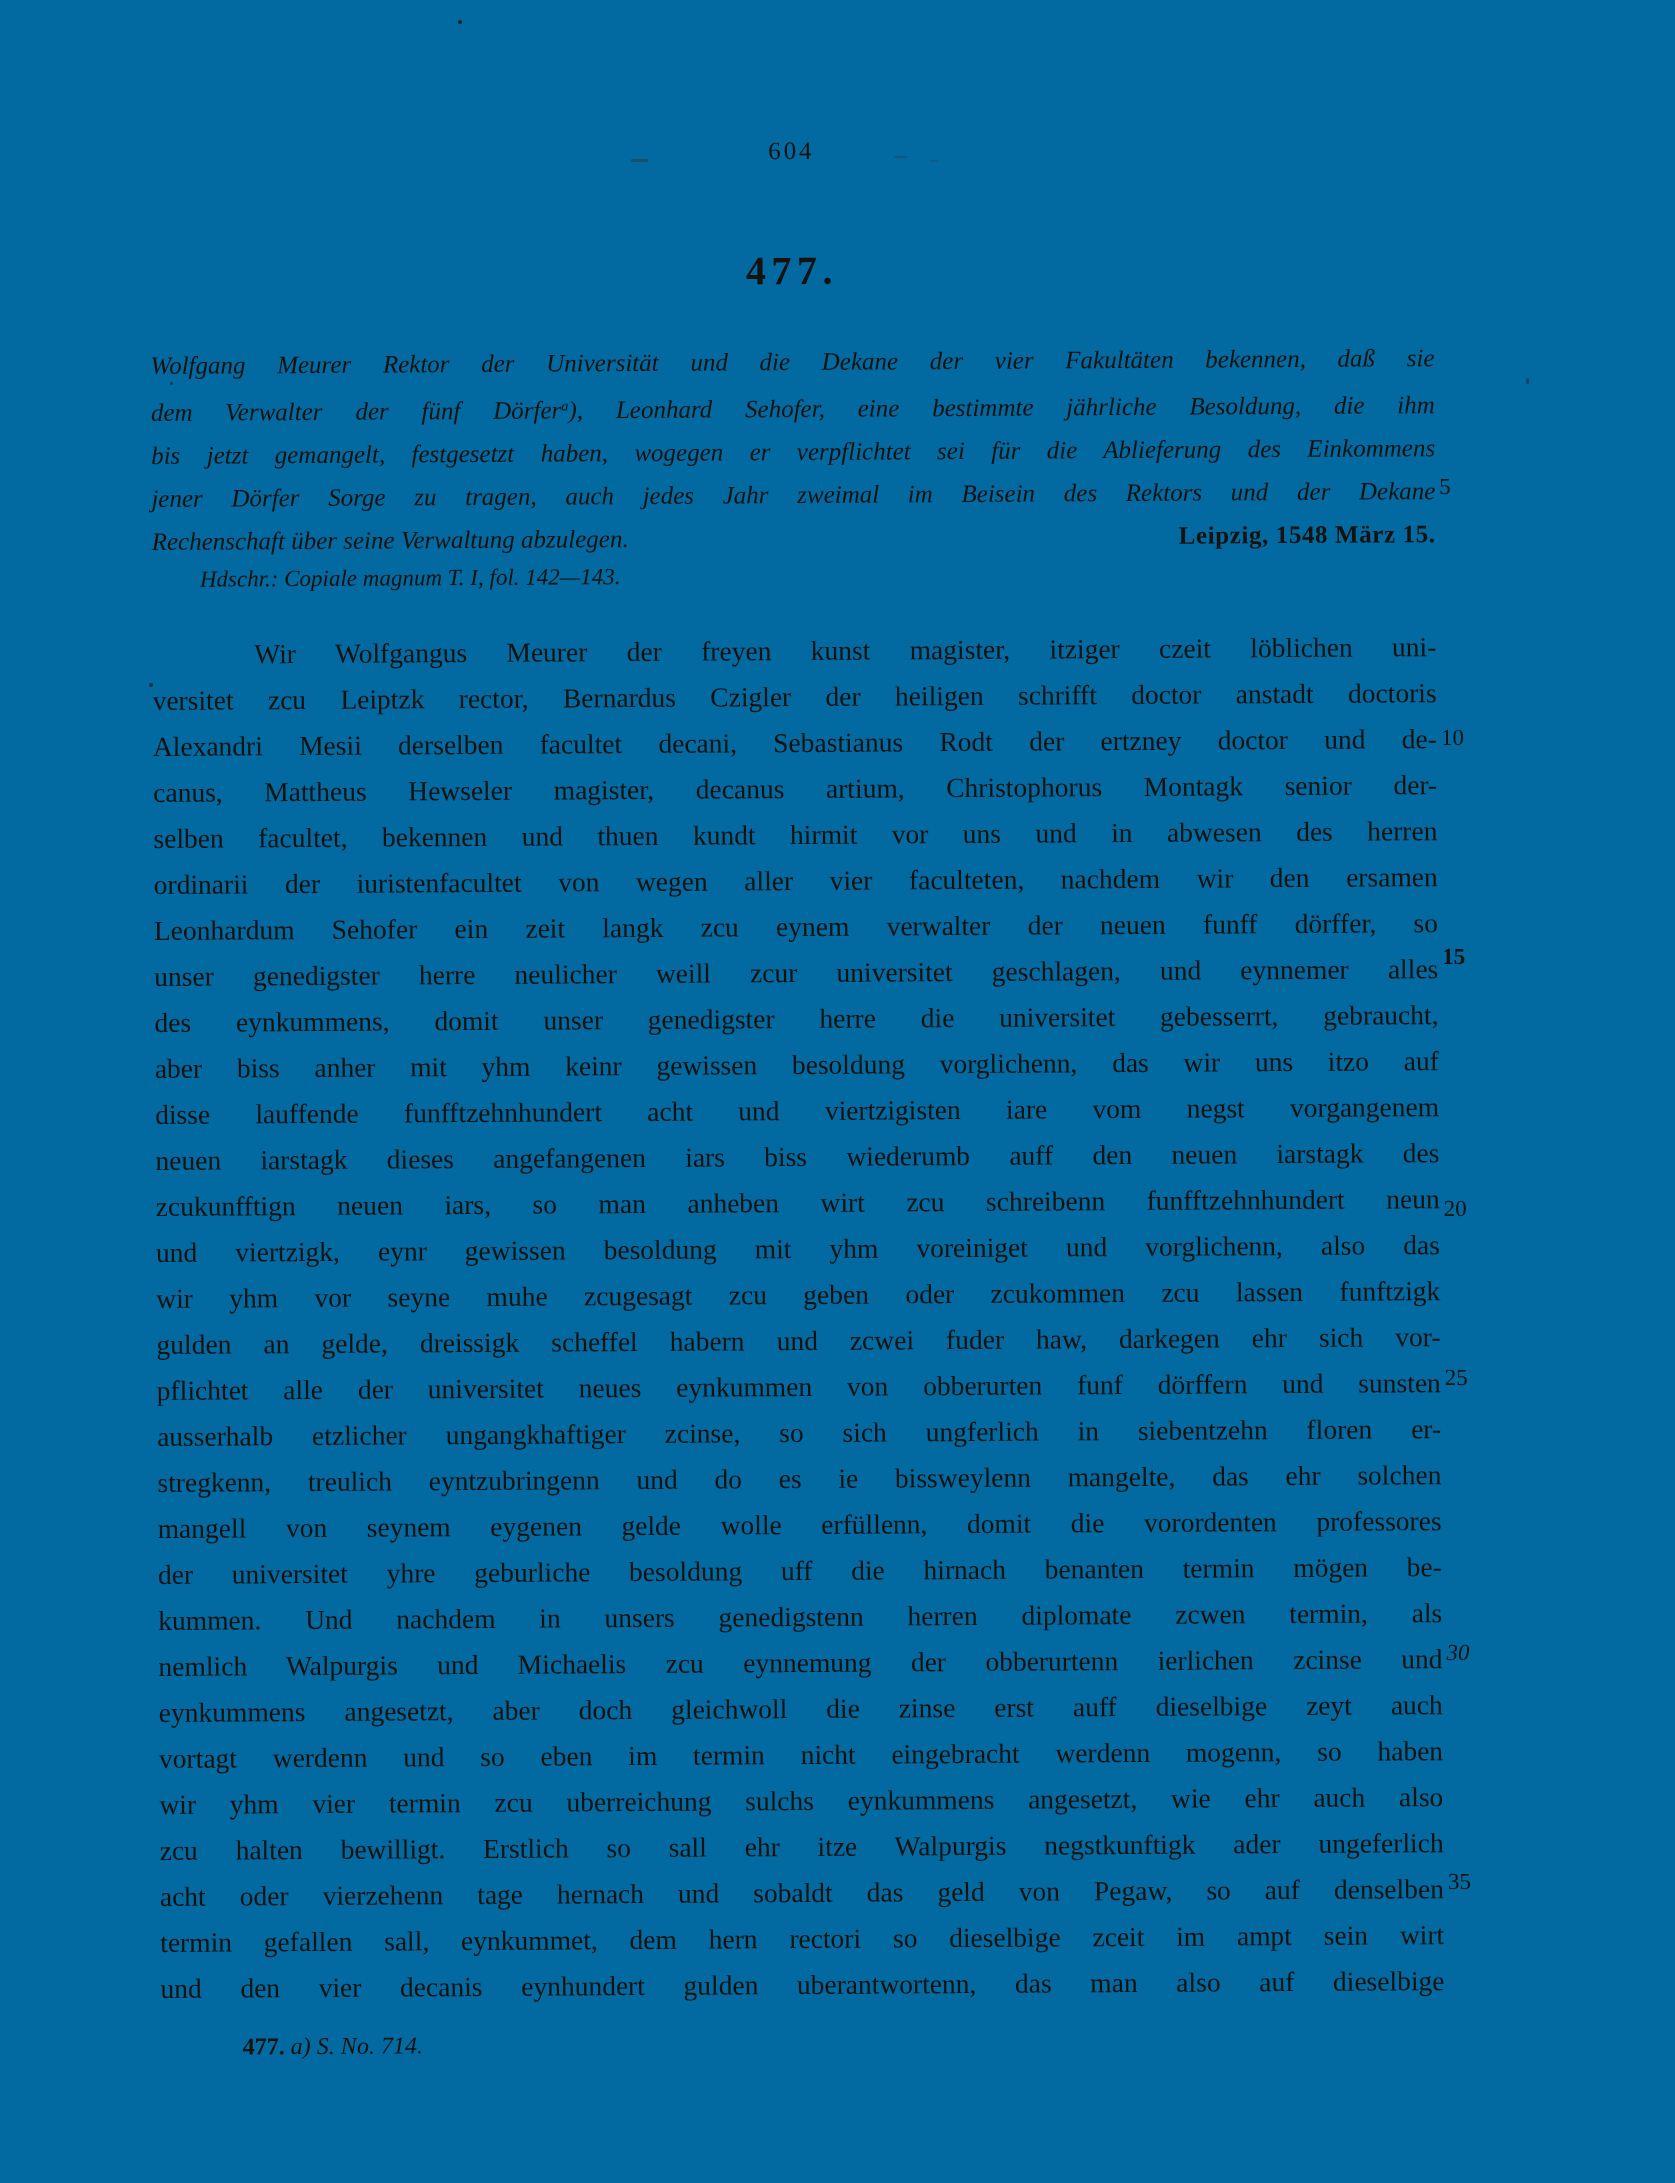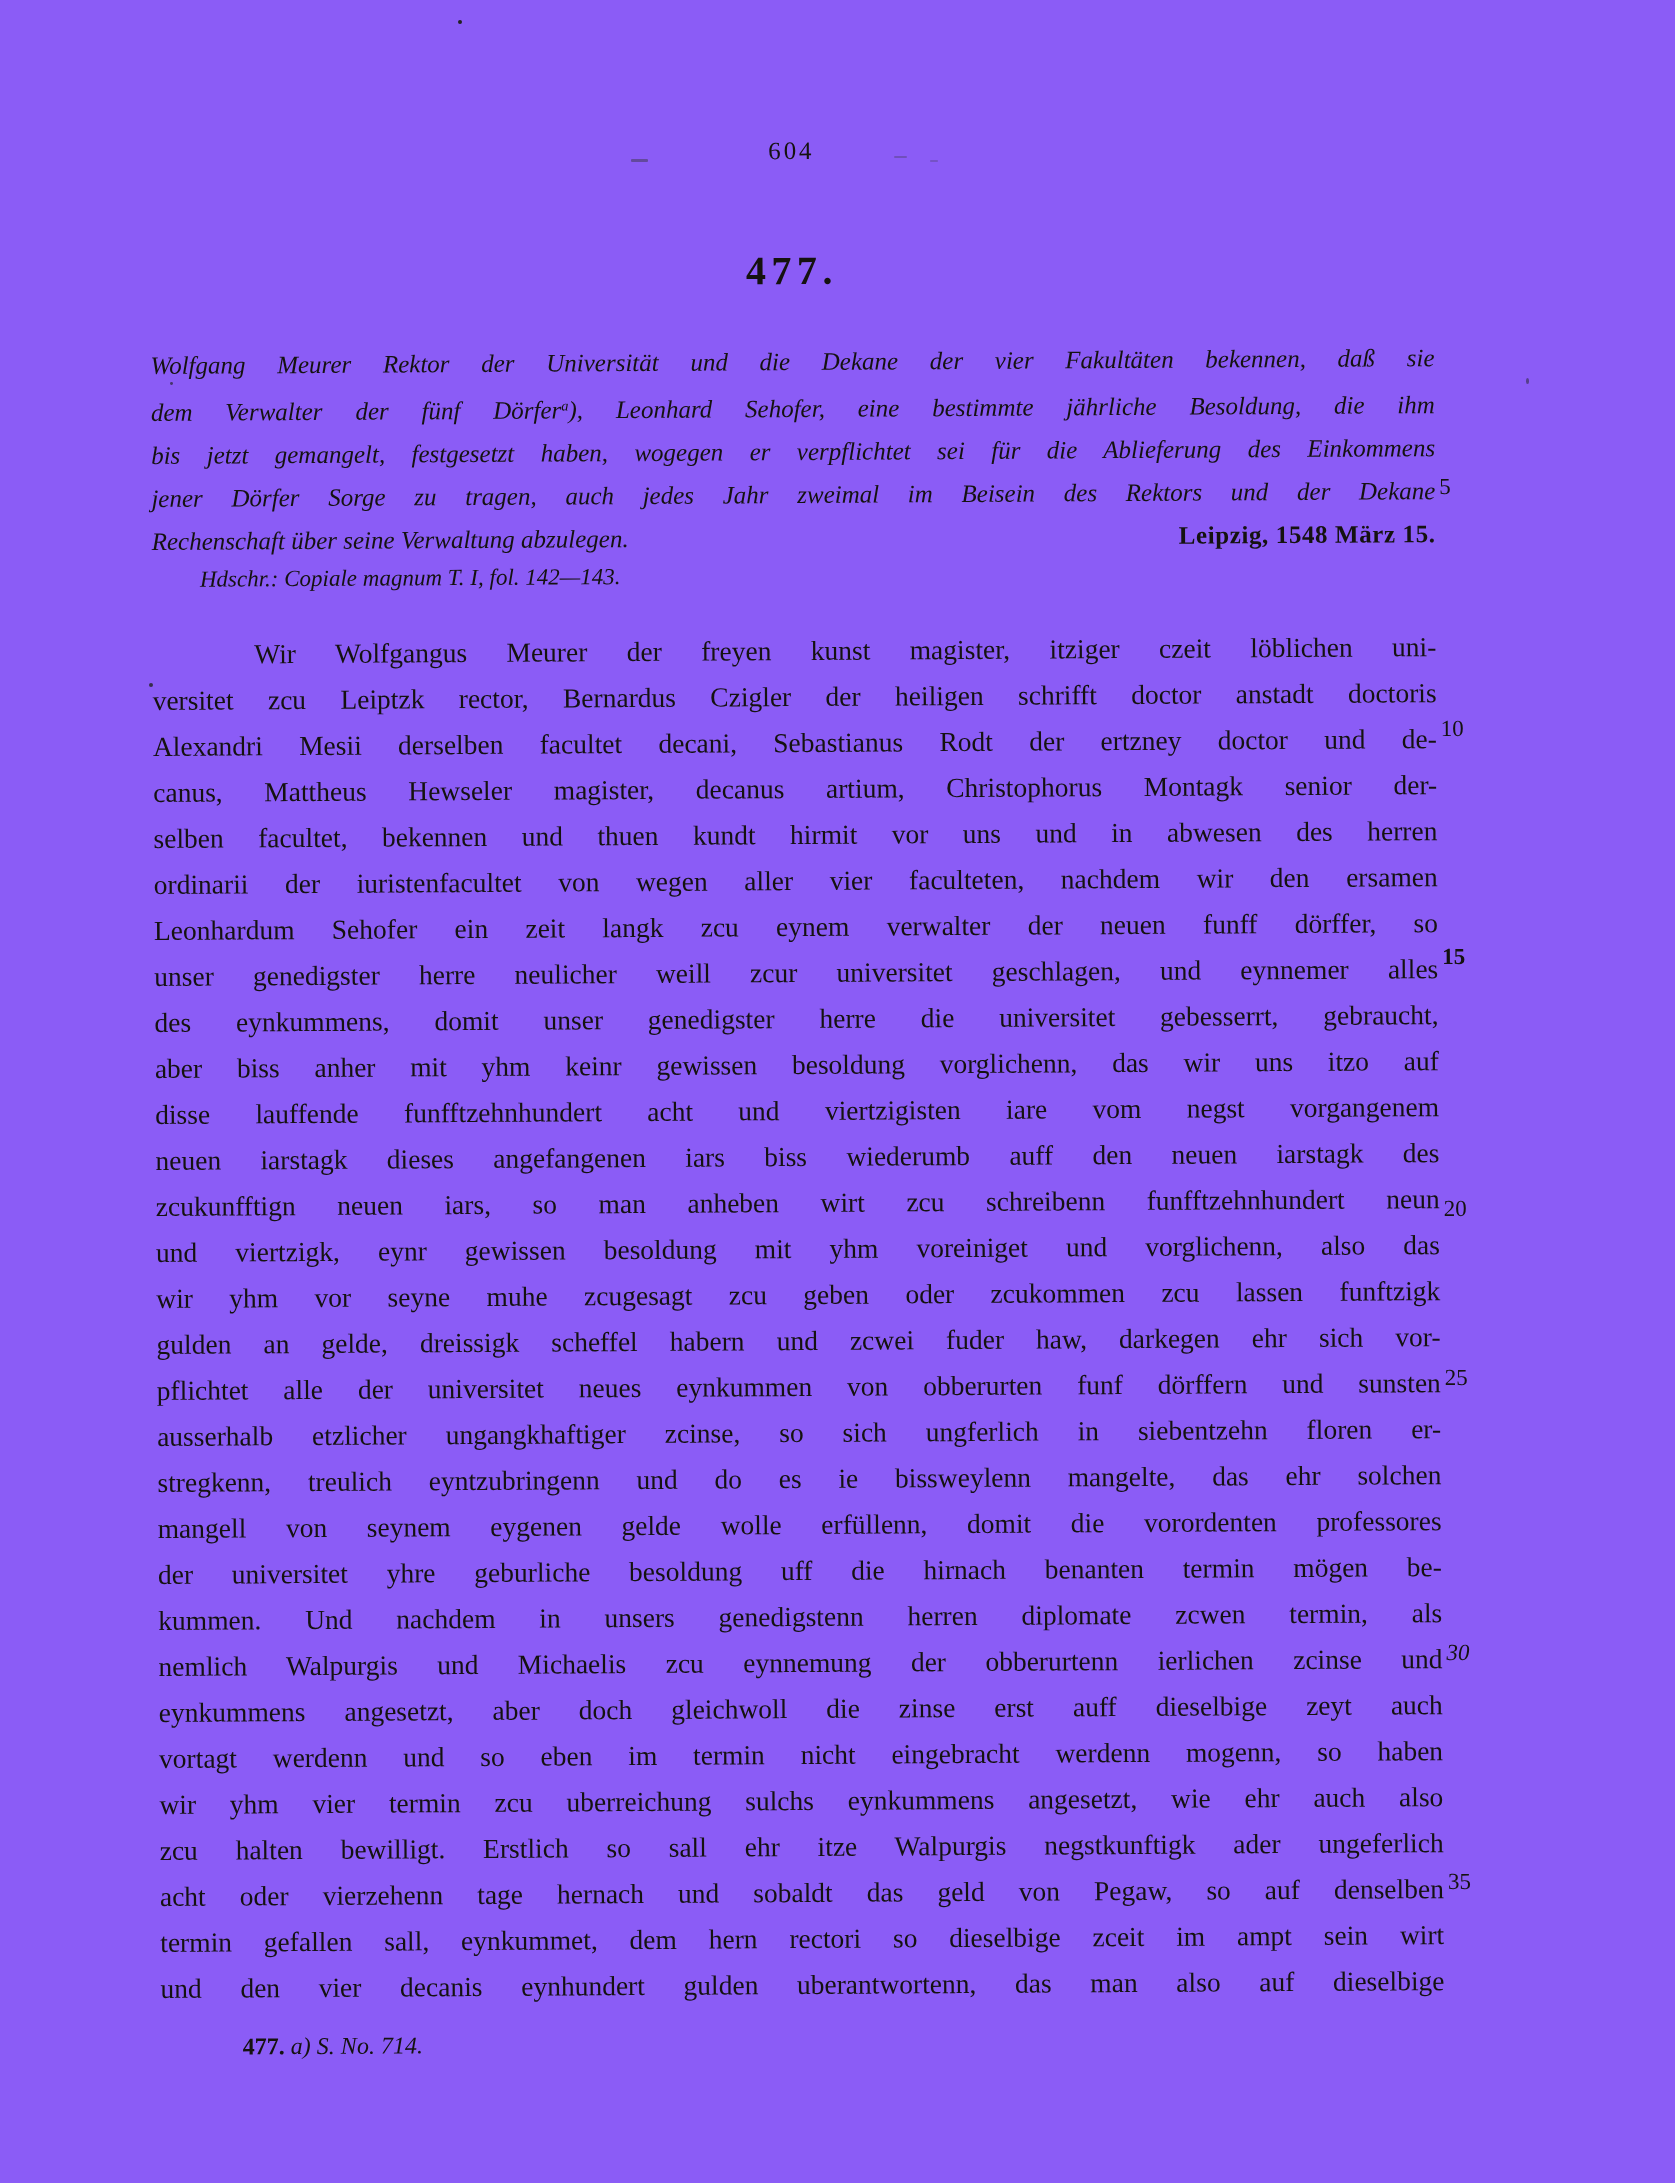--- a/index.html
+++ b/index.html
@@ -1,20 +1,20 @@
 <!DOCTYPE html>
 <html style="font-size:8.8px"><head>
 <meta charset="utf-8">
 <style>
   html, body { margin: 0; padding: 0; background: #e8e8e8; }
   .page {
     position: relative;
     width: 1676px;
     height: 2183px;
-    background: #8b5cf6;
+    background: #0369a1;
     overflow: hidden;
     font-family: "Liberation Serif", "DejaVu Serif", serif;
     color: #151210;
   }
   .content {
     position: absolute;
     left: 155px;
     top: 0;
     width: 1284px;
     height: 2183px;
@@ -97,21 +97,21 @@
     position: absolute;
     right: -51px;
     width: 47px;
     font-size: 23px;
     text-align: left;
     font-style: normal;
     line-height: 46px;
     height: 46px;
   }
   .summary .mnum { line-height: 43px; height: 43px; top: 129px; }
-  .mnum.m10 { top: 82px; }
+  .mnum.m10 { top: 91px; }
   .mnum.m15 { top: 310px; font-weight: bold; }
   .mnum.m20 { top: 562px; }
   .mnum.m25 { top: 731px; }
   .mnum.m30 { top: 1006px; font-style: italic; }
   .mnum.m35 { top: 1235px; margin-left: 40px; }
   .footnote {
     position: absolute;
     top: 2028px;
     width: 100%;
     padding-left: 82px;

